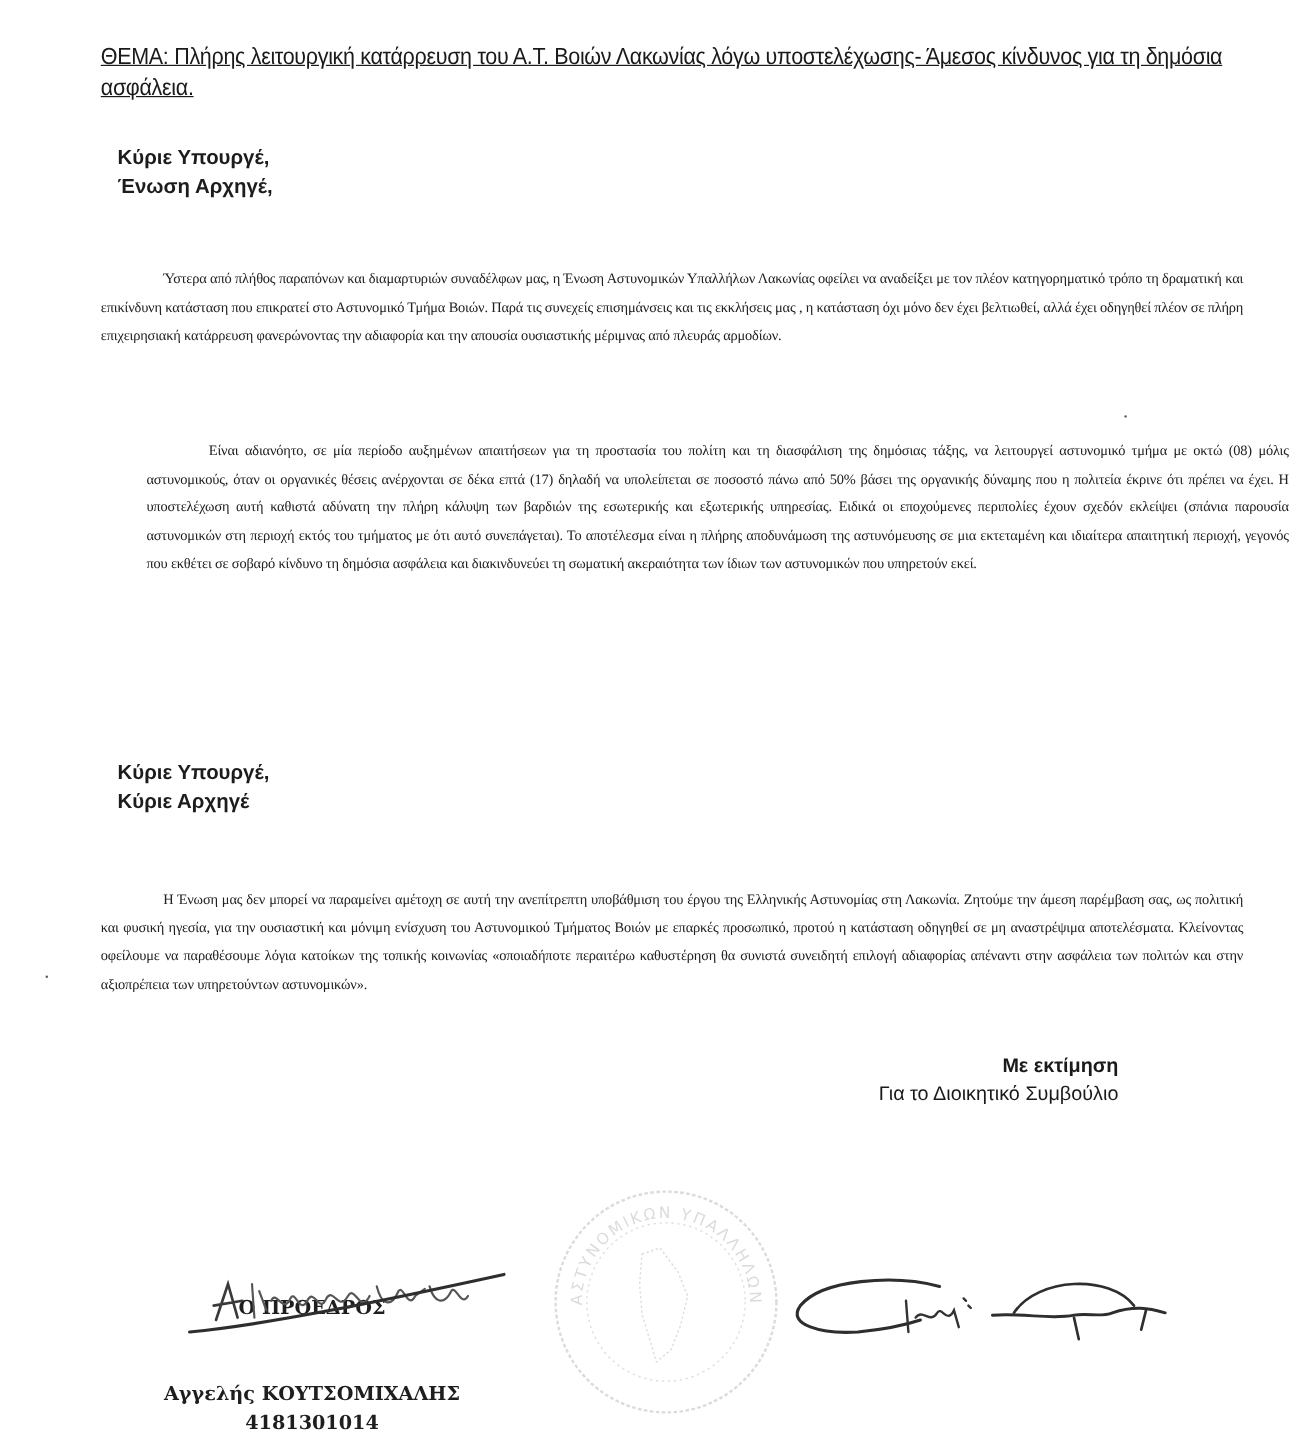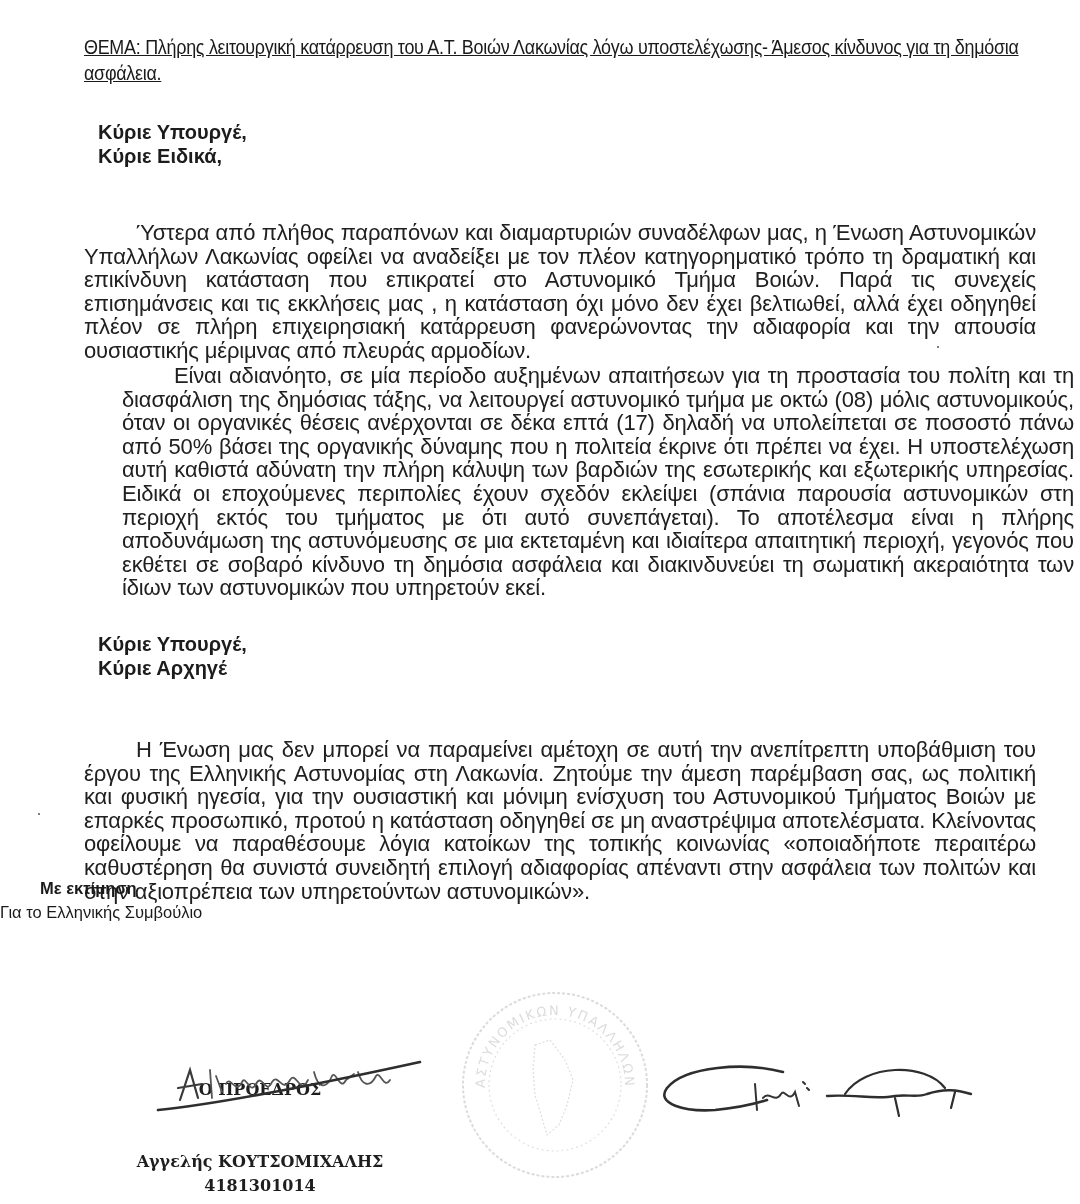--- a/index.html
+++ b/index.html
@@ -9,38 +9,38 @@
   }
   .subject {
     position: absolute; left: 84px; top: 34px; width: 960px;
     font-family: "Liberation Sans", sans-serif; font-size: 19.5px;
     line-height: 26px; text-decoration: underline; letter-spacing: -0.3px;
     transform: scaleX(0.92); transform-origin: left top; width: 1045px;
   }
   .salut {
     position: absolute; left: 98px;
     font-family: "Liberation Sans", sans-serif; font-weight: bold;
-    font-size: 20px; line-height: 24px; color: #1c1c1c;
+    font-size: 17px; line-height: 24px; color: #1c1c1c;
   }
   .salut1 { top: 120px; }
   .salut2 { top: 632px; }
   .para {
     position: absolute; left: 84px; width: 952px;
-    font-family: Liberation Sans, sans-serif; font-size: 22px;
+    font-family: Liberation Serif, serif; font-size: 12px;
     line-height: 23.6px; text-align: justify; color: #202020;
     letter-spacing: -0.15px;
   }
   .para p { margin: 0; text-indent: 52px; }
   .p1 { top: 221px; }
   .p2 { top: 364px; margin-left: 38px; }
   .p3 { top: 710px; margin-top: 28px; }
   .closing {
     position: absolute; left: 0; width: 932px; top: 876px;
     font-family: "Liberation Sans", sans-serif; font-size: 16.5px;
-    line-height: 24px; text-align: left;
+    line-height: 24px; text-align: right;
   }
   .closing .bold { font-weight: bold; margin-left: 40px; }
   .sig-block {
     position: absolute; font-family: "DejaVu Serif", serif; font-size: 16px;
     line-height: 24px; text-align: center; color: #1e1e1e;
   }
   .sig-left { left: 100px; width: 320px; top: 1078px; font-weight: bold; }
   .sig-right { left: 715px; width: 340px; top: 1036px; }
   .sig-title { display: block; }
   .sig-name { display: block; margin-top: 48px; }
@@ -53,21 +53,21 @@
 </style>
 </head>
 <body>
 
 <div>
 
   <div class="subject">ΘΕΜΑ:  Πλήρης λειτουργική κατάρρευση του Α.Τ. Βοιών Λακωνίας λόγω υποστελέχωσης- Άμεσος κίνδυνος για τη δημόσια ασφάλεια.</div>
 
   <div class="salut salut1">
     <div>Κύριε Υπουργέ,</div>
-    <div>Κύριε Ειδικά,</div>
+    <div>Ένωση Αρχηγέ,</div>
   </div>
 
   <div class="para p1">
     <p>Ύστερα από πλήθος  παραπόνων και διαμαρτυριών συναδέλφων μας, η Ένωση Αστυνομικών Υπαλλήλων Λακωνίας οφείλει να  αναδείξει με τον πλέον κατηγορηματικό τρόπο τη δραματική και επικίνδυνη κατάσταση που επικρατεί στο Αστυνομικό Τμήμα Βοιών. Παρά τις συνεχείς επισημάνσεις και τις εκκλήσεις μας , η κατάσταση όχι μόνο δεν έχει βελτιωθεί, αλλά έχει οδηγηθεί πλέον σε πλήρη επιχειρησιακή κατάρρευση φανερώνοντας την αδιαφορία και την απουσία ουσιαστικής μέριμνας από πλευράς αρμοδίων.</p>
   </div>
 
   <div class="para p2">
     <p>Είναι αδιανόητο, σε μία περίοδο αυξημένων απαιτήσεων για τη προστασία του πολίτη και τη διασφάλιση της δημόσιας τάξης, να λειτουργεί αστυνομικό τμήμα με οκτώ (08) μόλις αστυνομικούς, όταν οι οργανικές θέσεις ανέρχονται σε δέκα επτά (17)  δηλαδή να υπολείπεται σε ποσοστό  πάνω από 50%  βάσει της οργανικής δύναμης που η πολιτεία έκρινε ότι πρέπει να έχει.  Η  υποστελέχωση αυτή καθιστά αδύνατη την πλήρη κάλυψη των βαρδιών της εσωτερικής  και εξωτερικής  υπηρεσίας. Ειδικά οι εποχούμενες περιπολίες έχουν σχεδόν εκλείψει (σπάνια παρουσία  αστυνομικών στη περιοχή εκτός του τμήματος με ότι αυτό συνεπάγεται). Το αποτέλεσμα είναι η πλήρης αποδυνάμωση της αστυνόμευσης σε μια εκτεταμένη και ιδιαίτερα απαιτητική περιοχή, γεγονός που εκθέτει σε σοβαρό κίνδυνο τη δημόσια ασφάλεια και διακινδυνεύει τη σωματική ακεραιότητα των ίδιων των αστυνομικών που υπηρετούν εκεί.</p>
   </div>
 
@@ -75,21 +75,21 @@
     <div>Κύριε Υπουργέ,</div>
     <div>Κύριε Αρχηγέ</div>
   </div>
 
   <div class="para p3">
     <p>Η Ένωση μας δεν μπορεί να παραμείνει αμέτοχη σε αυτή την  ανεπίτρεπτη υποβάθμιση του έργου της Ελληνικής Αστυνομίας στη Λακωνία. Ζητούμε την άμεση παρέμβαση σας, ως πολιτική και φυσική ηγεσία,  για την ουσιαστική και μόνιμη ενίσχυση του Αστυνομικού Τμήματος Βοιών με επαρκές προσωπικό, προτού η κατάσταση οδηγηθεί  σε μη αναστρέψιμα αποτελέσματα. Κλείνοντας οφείλουμε να παραθέσουμε λόγια κατοίκων της τοπικής κοινωνίας «οποιαδήποτε περαιτέρω καθυστέρηση θα συνιστά συνειδητή επιλογή αδιαφορίας απέναντι στην ασφάλεια των πολιτών και στην αξιοπρέπεια των υπηρετούντων αστυνομικών».</p>
   </div>
 
   <div class="closing">
     <div class="bold">Με εκτίμηση</div>
-    <div>Για το Ελληνικής Συμβούλιο</div>
+    <div>Για το Διοικητικό Συμβούλιο</div>
   </div>
 
   <svg class="stamp" viewBox="0 0 200 200">
     <circle cx="100" cy="100" r="92" fill="none" stroke="#9a9a9a" stroke-width="2" stroke-dasharray="3 2"></circle>
     <circle cx="100" cy="100" r="66" fill="none" stroke="#a8a8a8" stroke-width="1.2" stroke-dasharray="2 3"></circle>
     <path d="M80 60 L95 55 L110 75 L118 95 L112 120 L104 140 L92 150 L86 130 L80 110 L78 85 Z" fill="none" stroke="#a0a0a0" stroke-width="1.2" stroke-dasharray="2 2"></path>
     <defs>
         <path id="stamp-arc" d="M30 100 A70 70 0 0 1 170 100"></path>
       </defs>
     <text font-family="DejaVu Sans, sans-serif" font-size="13" fill="#9a9a9a" letter-spacing="2">

